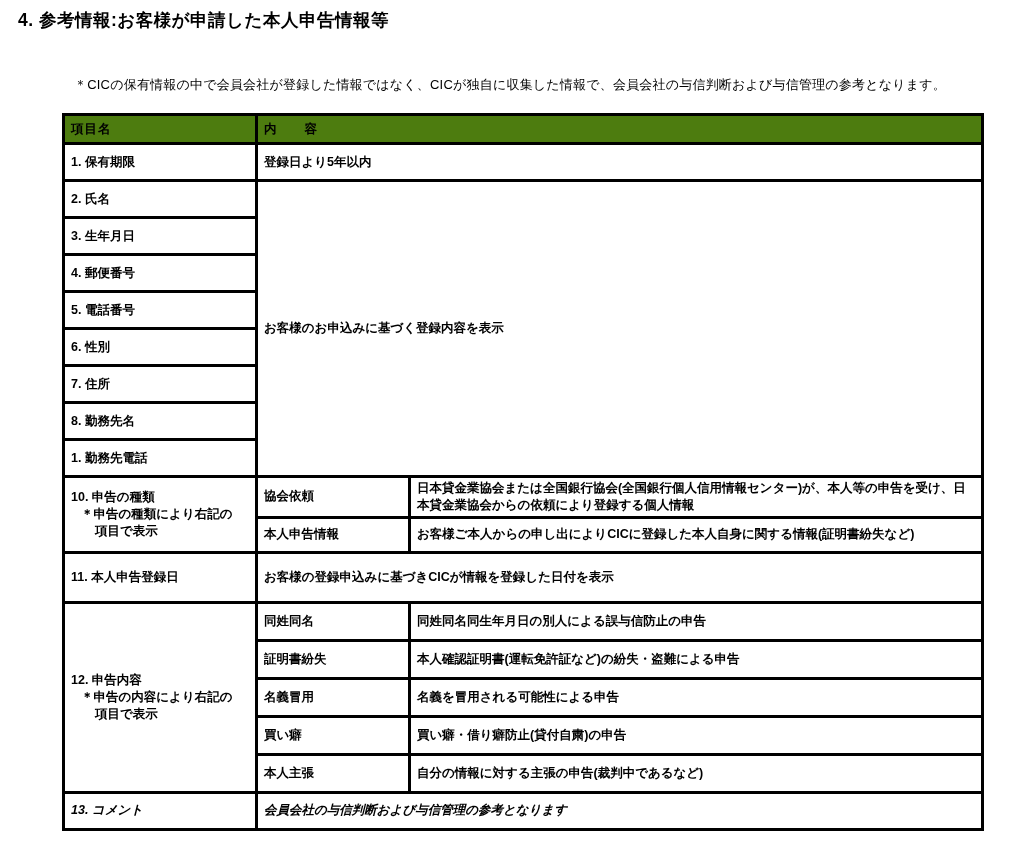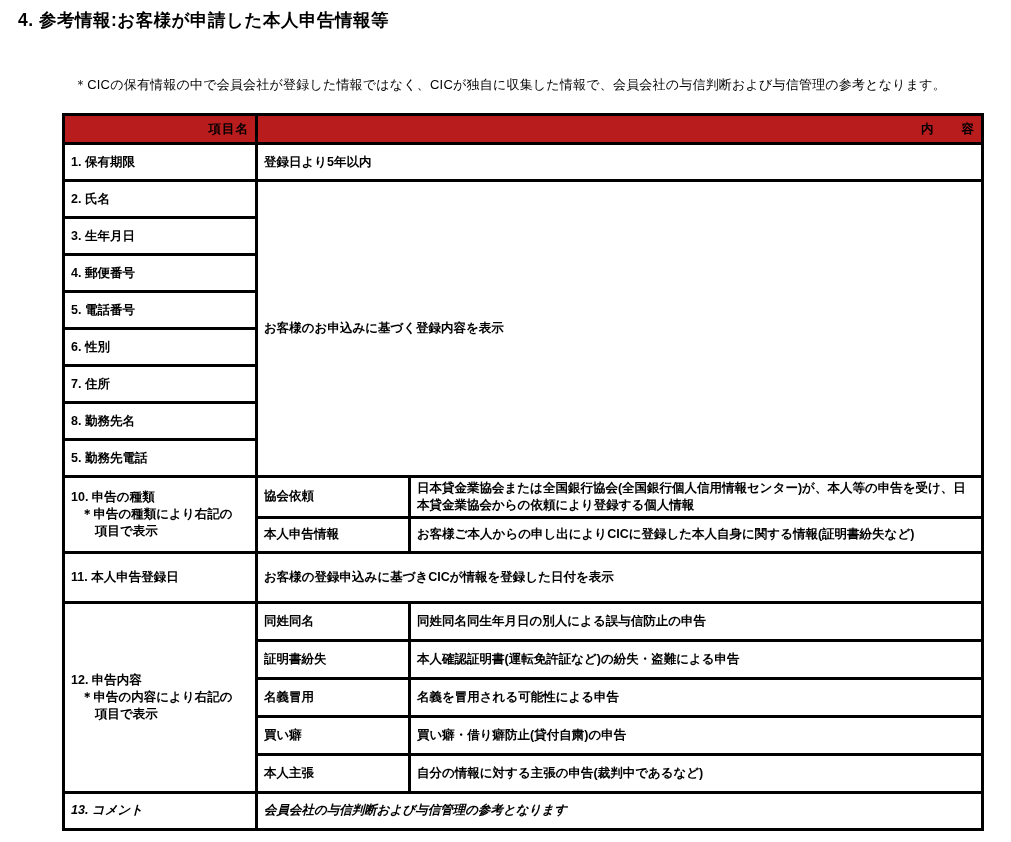--- a/index.html
+++ b/index.html
@@ -23,22 +23,22 @@
   }
   table.info th, table.info td{
     border:3px solid #000;
     vertical-align:middle;
     font-size:12.5px;font-weight:bold;
     padding:2px 6px;
     overflow:hidden;
     line-height:1.35;
   }
   th.hdr{
-    background:#b91c1c;
-    font-size:15px;text-align:right;
+    background:#4d7c0f;
+    font-size:15px;text-align:left;
     height:22px;padding:1px 4px;letter-spacing:1px;
   }
   td.label-cell{padding-left:8px;}
   td.content-cell{padding-left:6px;}
   td.sub-type, td.sub-desc{border-width:2px;}
   td.sub-type{padding-left:6px;}
   .lbl-line2{padding-left:10px;}
   .lbl-line3{padding-left:24px;}
   tr.h-hdr{height:25px;}
   tr.h-std{height:37px;}
@@ -90,21 +90,21 @@
     <tr class="h-std">
       <td class="label-cell">6. 性別</td>
     </tr>
     <tr class="h-std">
       <td class="label-cell">7. 住所</td>
     </tr>
     <tr class="h-std">
       <td class="label-cell">8. 勤務先名</td>
     </tr>
     <tr class="h-std">
-      <td class="label-cell">5. 勤務先電話</td>
+      <td class="label-cell">1. 勤務先電話</td>
     </tr>
 
     <tr class="h-10a">
       <td class="label-cell" rowspan="2">
         <div>10. 申告の種類</div>
         <div class="lbl-line2">＊申告の種類により右記の</div>
         <div class="lbl-line3">項目で表示</div>
       </td>
       <td class="sub-type">協会依頼</td>
       <td class="sub-desc">日本貸金業協会または全国銀行協会(全国銀行個人信用情報センター)が、本人等の申告を受け、日本貸金業協会からの依頼により登録する個人情報</td>

